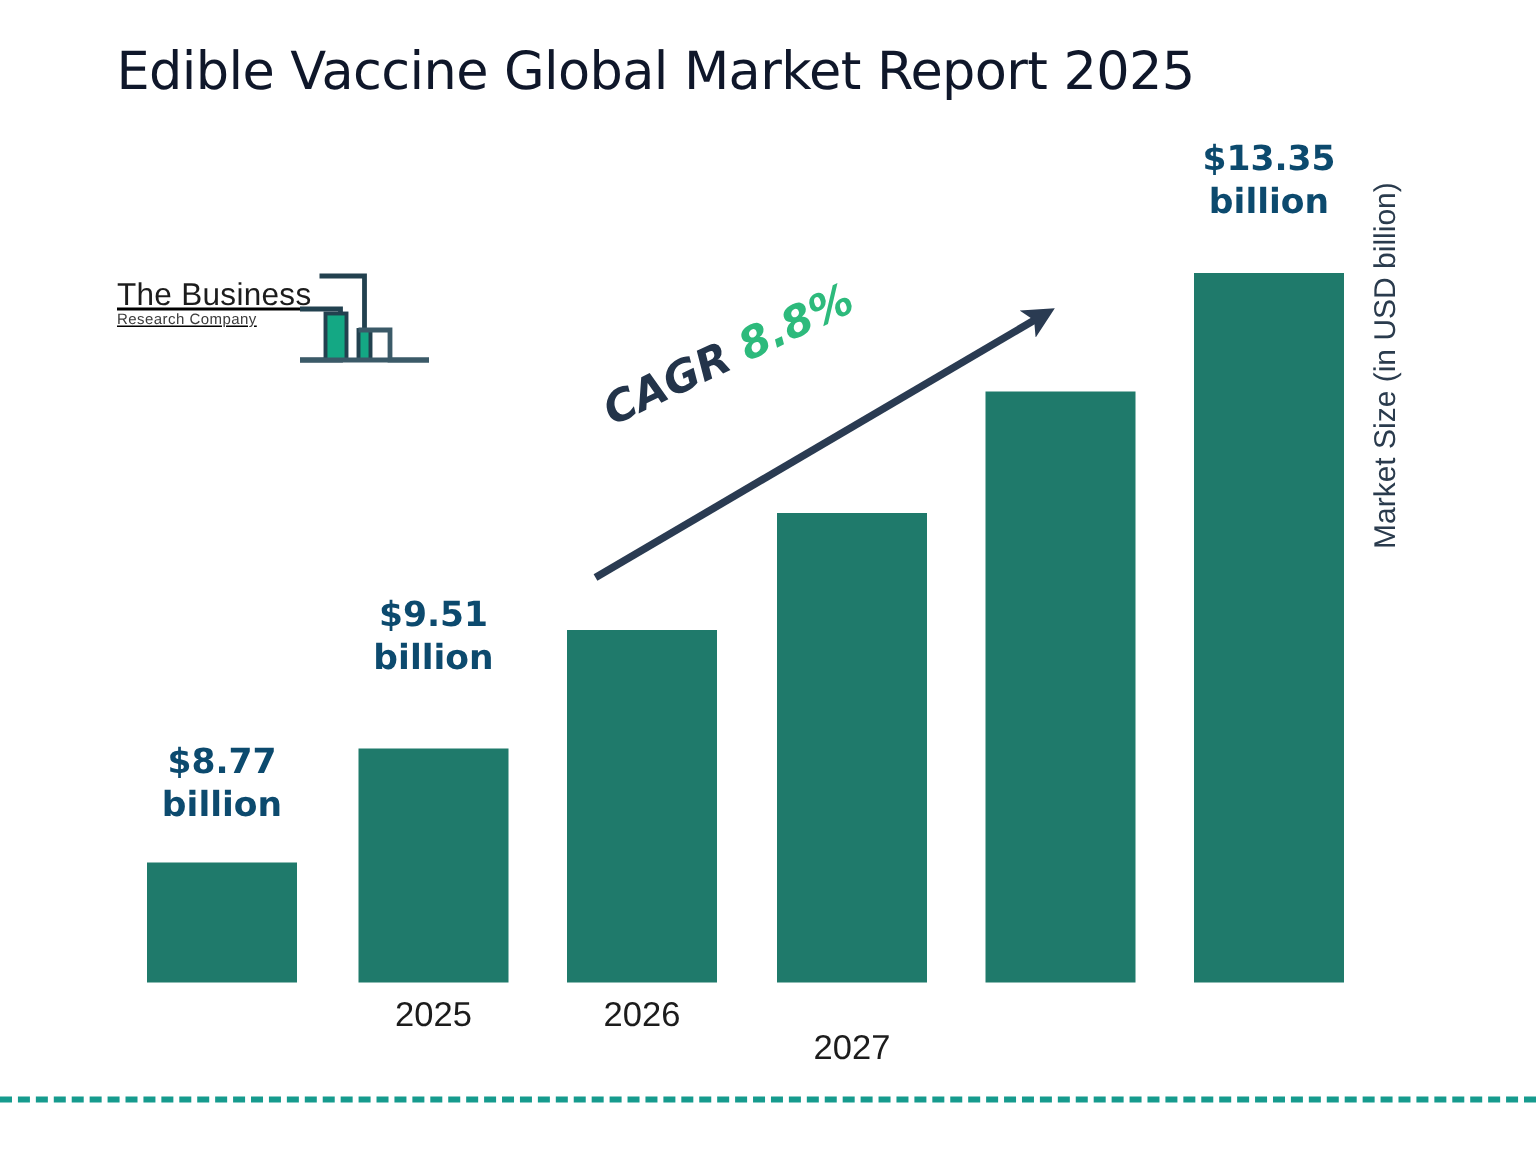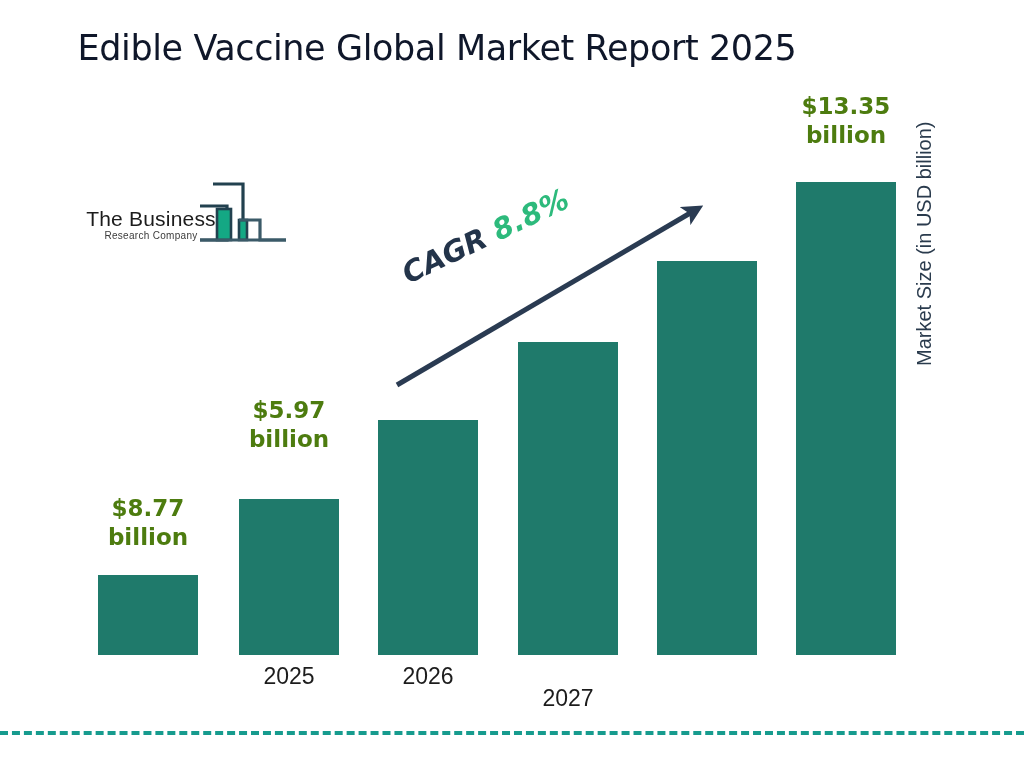--- a/index.html
+++ b/index.html
@@ -40,24 +40,25 @@
   #logo {
     position: absolute;
     left: 74px;
     top: 176px;
     width: 212px;
     height: 76px;
   }
   #logo-text {
     position: absolute;
     left: 4px;
-    top: 32px;
+    top: 10px;
     width: 146px;
-    text-align: center;
+    text-align: left;
     line-height: 1.0;
+    text-decoration: underline;
   }
   #logo-line1 {
     font-family: "Liberation Sans", sans-serif;
     font-size: 21px;
     font-weight: 400;
     color: #1c1c1c;
     letter-spacing: 0.2px;
     white-space: nowrap;
   }
   #logo-line2 {
@@ -86,21 +87,21 @@
   .bar {
     position: absolute;
     background: #1f7a6b;
   }
   .bar-value {
     position: absolute;
     text-align: center;
     font-family: "DejaVu Sans", sans-serif;
     font-size: 23px;
     font-weight: bold;
-    color: #4d7c0f;
+    color: #0c4a6e;
     line-height: 1.28;
   }
   .x-tick {
     position: absolute;
     text-align: center;
     font-family: "Liberation Sans", sans-serif;
     font-size: 23px;
     font-weight: 400;
     color: #1c1c1c;
   }
@@ -184,21 +185,21 @@
     <div class="bar" style="left:518px; top:342px; width:100px; height:313px;"></div>
     <div class="bar" style="left:657px; top:261px; width:100px; height:394px;"></div>
     <div class="bar" style="left:796px; top:182px; width:100px; height:473px;"></div>
 
     <div class="bar-value" style="left:88px; top:494px; width:120px;">
       <div>$8.77</div>
       <div>billion</div>
     </div>
 
     <div class="bar-value" style="left:229px; top:396px; width:120px;">
-      <div>$5.97</div>
+      <div>$9.51</div>
       <div>billion</div>
     </div>
 
     <div class="bar-value" style="left:776px; top:92px; width:140px;">
       <div>$13.35</div>
       <div>billion</div>
     </div>
 
     <div class="x-tick" style="left:229px; top:663px; width:120px;">2025</div>
     <div class="x-tick" style="left:368px; top:663px; width:120px;">2026</div>

